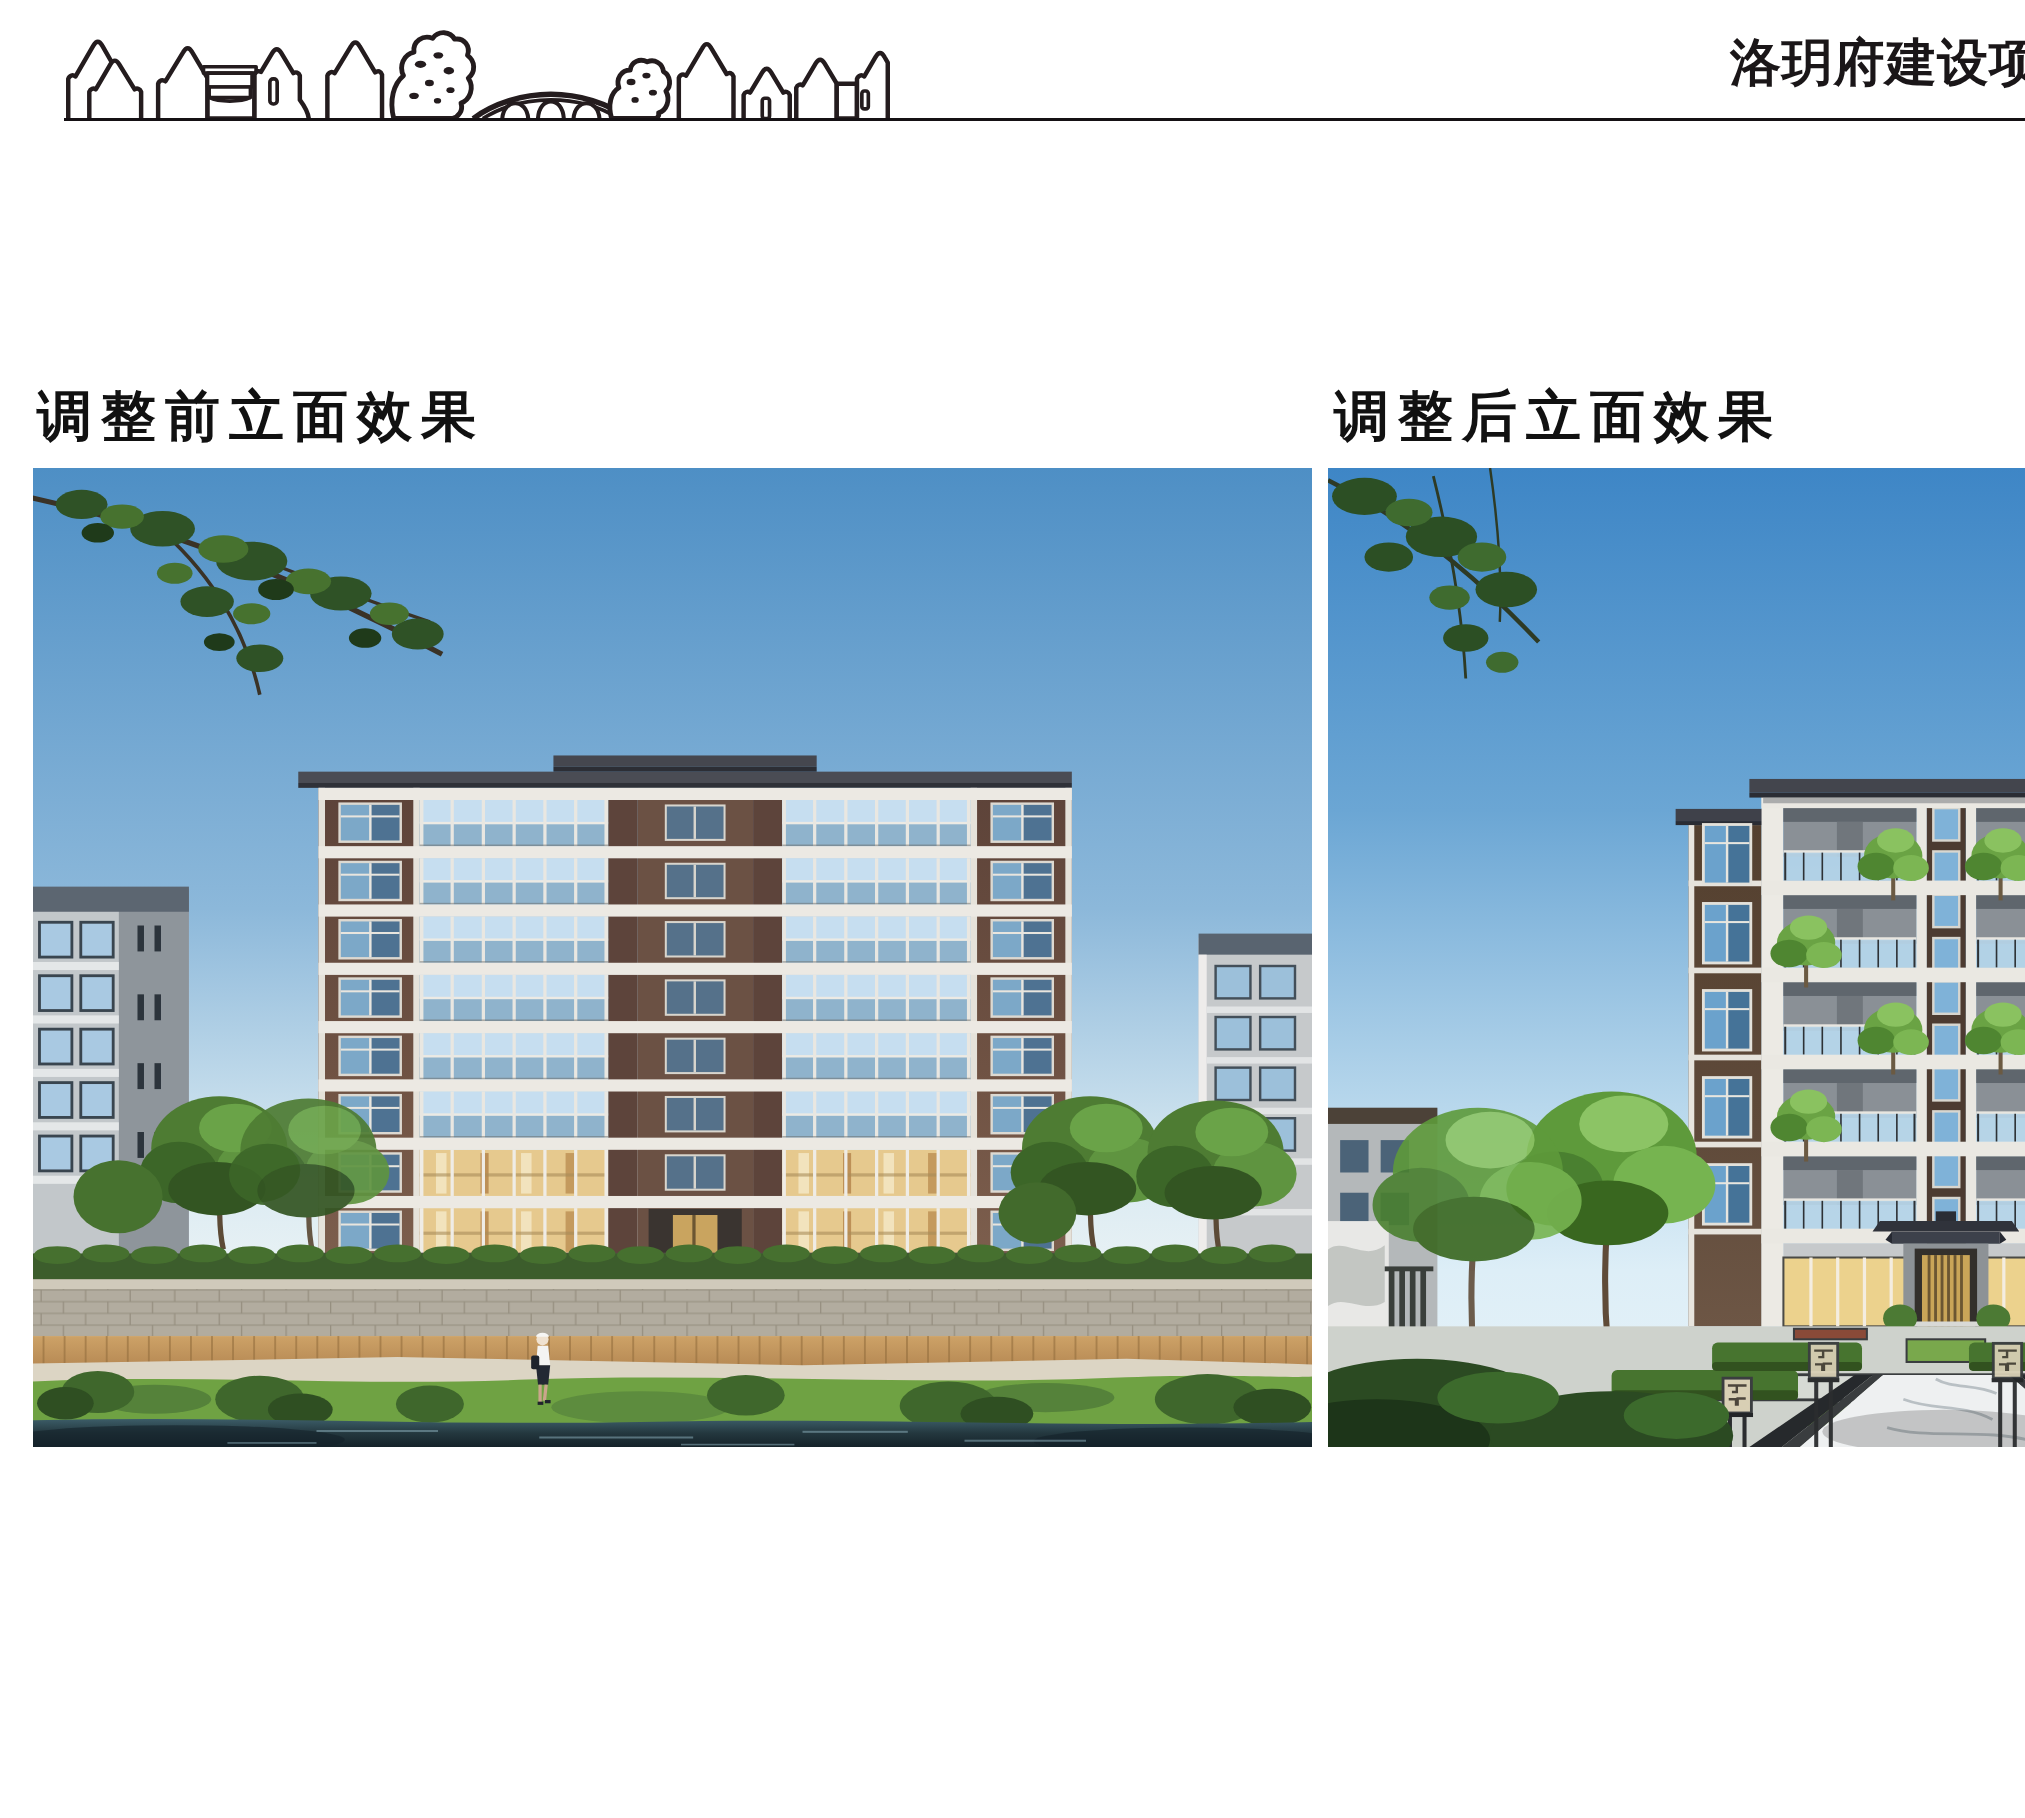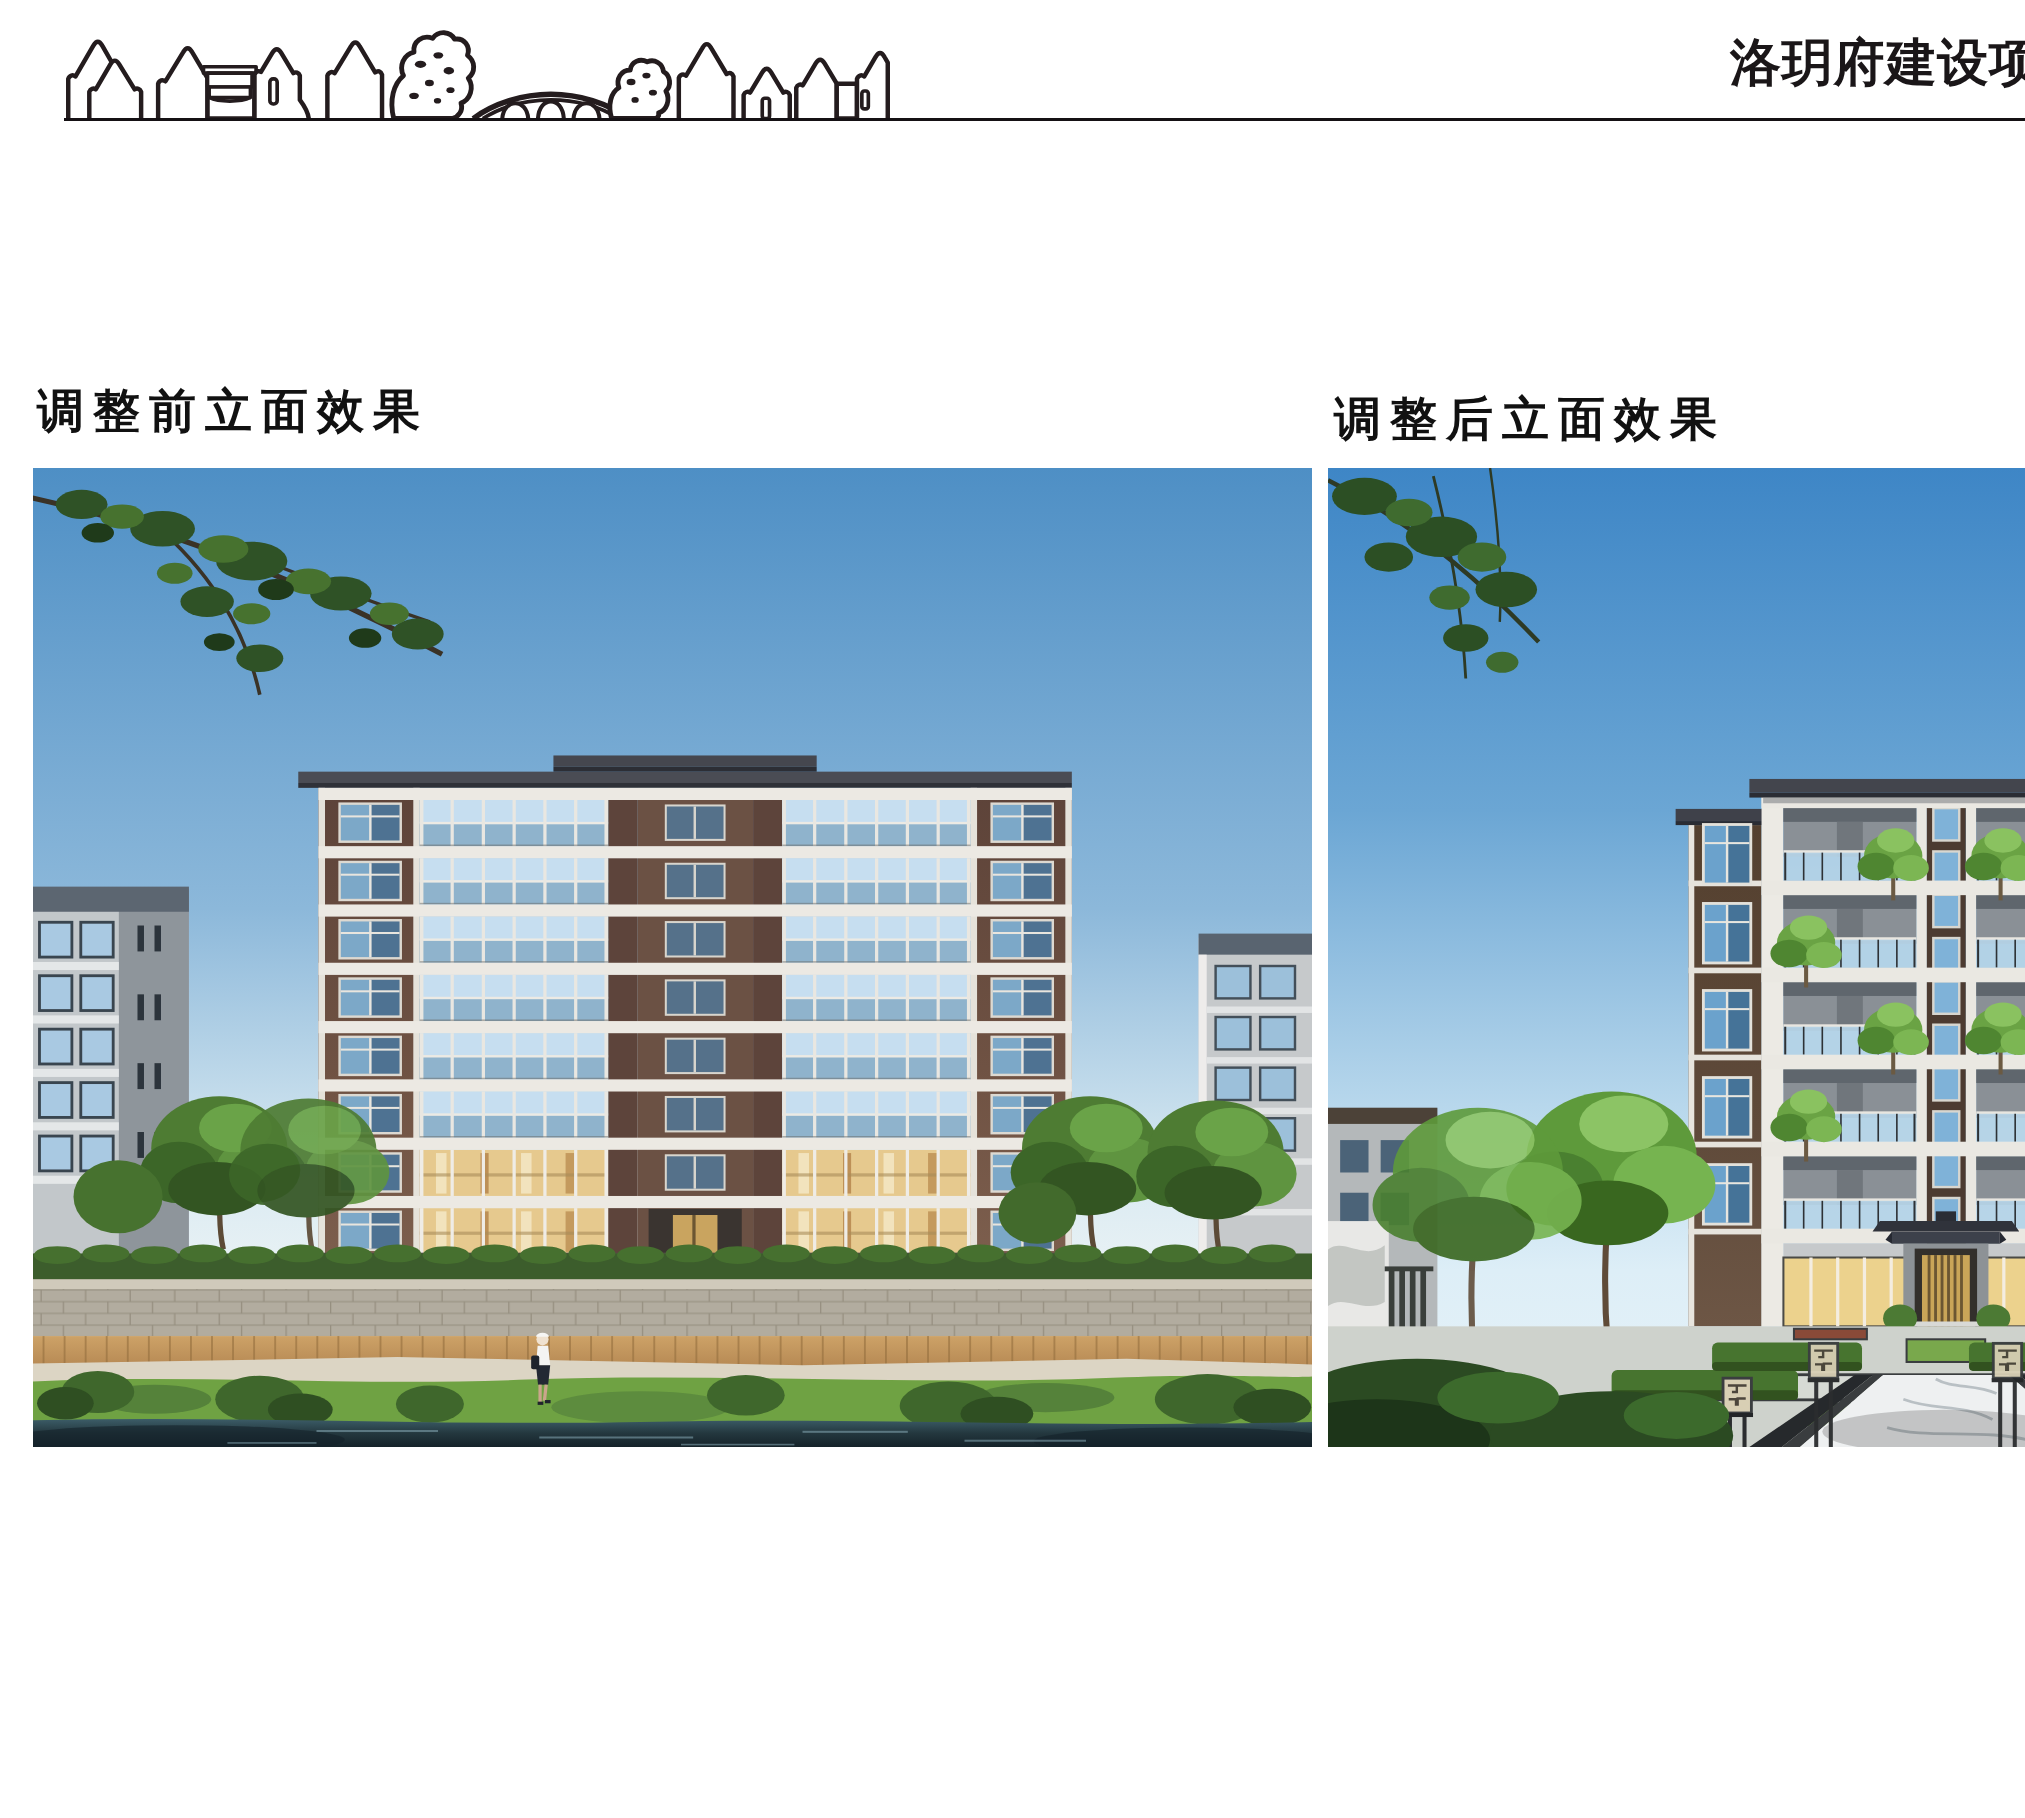--- a/index.html
+++ b/index.html
@@ -13,25 +13,25 @@
     font-family:"Liberation Sans",sans-serif;overflow:hidden;
   }
   .logo{position:absolute;left:65px;top:27px;width:826px;height:94px;}
   .page-title{
     position:absolute;top:35px;right:66px;margin:0;
     font-size:51px;line-height:1.1;font-weight:bold;letter-spacing:0.8px;
     color:var(--title_color);white-space:nowrap;
   }
   .header-rule{position:absolute;left:64px;top:118px;width:2509px;height:3.2px;background:var(--divider_color);}
   .panel-label{
-    position:absolute;margin:0;font-size:47px;font-weight:bold;letter-spacing:9px;
+    position:absolute;margin:0;font-size:55px;font-weight:bold;letter-spacing:9px;
     color:#111;white-space:nowrap;
   }
   .label-before{left:37px;top:380px;}
-  .label-after{left:1334px;top:388px;}
+  .label-after{left:1334px;top:380px;}
   .photo{position:absolute;top:468px;overflow:hidden;background:#cfe2ee;}
   .photo svg{display:block;width:100%;height:100%;}
   .photo-before{left:33px;width:1279px;height:979px;}
   .photo-after{left:1328px;width:1175px;height:979px;}
 </style>
 </head>
 <body>
 
 <div class="page">
 

